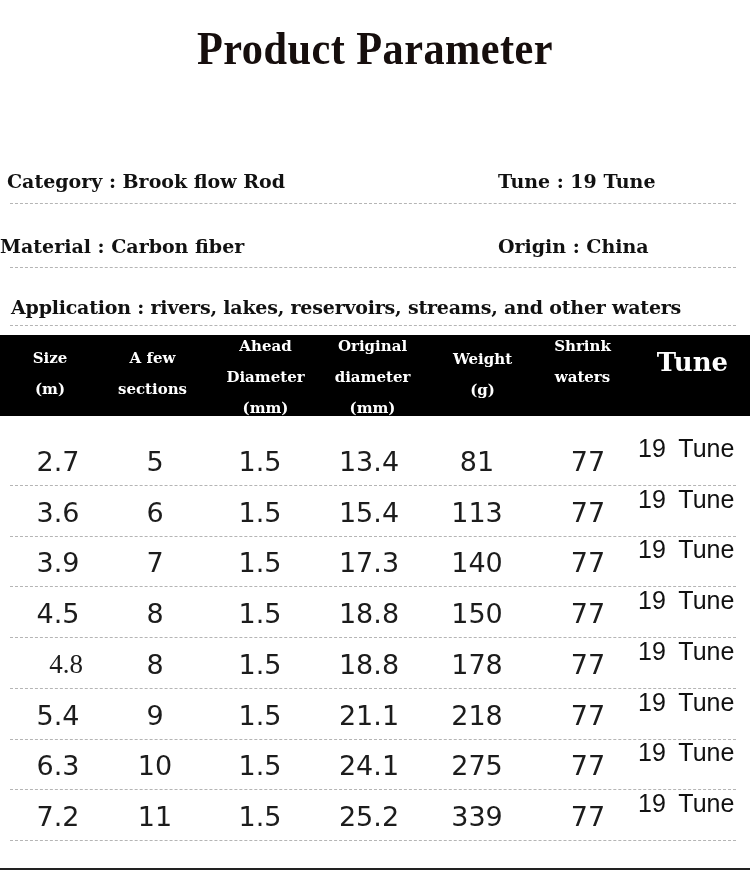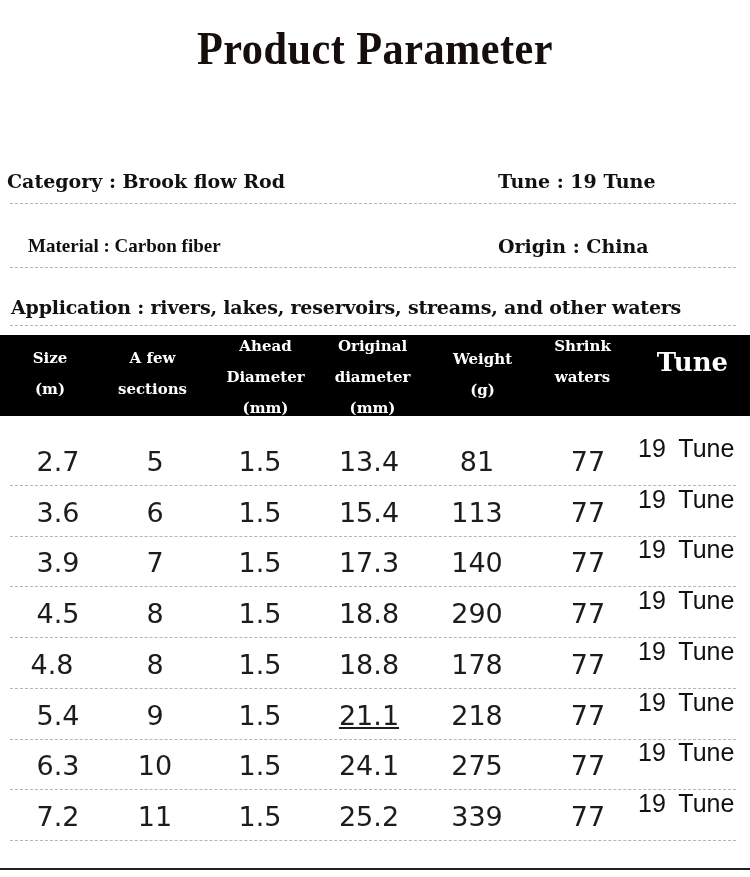--- a/index.html
+++ b/index.html
@@ -59,21 +59,21 @@
 <div class="title">Product Parameter</div>
 
 <div class="spec" style="left:7px; top:170px;">
   <span class="lbl">Category : </span><span class="val">Brook flow Rod</span>
 </div>
 <div class="spec" style="left:498px; top:170px;">
   <span class="lbl">Tune : </span><span class="val">19 Tune</span>
 </div>
 <div class="dash" style="left:10px; top:203px; width:726px;"></div>
 
-<div class="spec" style="left:28px; top:235px;font-family:Liberation Serif, serif;">
+<div class="spec" style="left:0; top:235px;">
   <span class="lbl">Material : </span><span class="val">Carbon fiber</span>
 </div>
 <div class="spec" style="left:498px; top:235px;">
   <span class="lbl">Origin : </span><span class="val">China</span>
 </div>
 <div class="dash" style="left:10px; top:267px; width:726px;"></div>
 
 <div class="spec" style="left:11px; top:296px; letter-spacing:-0.2px;">
   <span class="lbl">Application : </span><span class="val">rivers, lakes, reservoirs, streams, and other waters</span>
 </div>
@@ -140,40 +140,40 @@
       <div class="cell" style="left: 437px; width: 80px; text-align: center;">140</div>
       <div class="cell" style="left: 548px; width: 80px;">77</div>
       <div class="cell tune" style="left: 638px; width: 110px; top: -12px;">19 Tune</div>
     </div>
     <div class="dash" style="left: 10px; width: 726px; top: 586px;"></div>
     <div class="row" style="top: 600px;">
       <div class="cell" style="left: 18px; width: 80px;">4.5</div>
       <div class="cell" style="left: 115px; width: 80px;">8</div>
       <div class="cell" style="left: 220px; width: 80px;">1.5</div>
       <div class="cell" style="left: 328px; width: 82px;">18.8</div>
-      <div class="cell" style="left: 437px; width: 80px;">290</div>
+      <div class="cell" style="left: 437px; width: 80px;">150</div>
       <div class="cell" style="left: 548px; width: 80px;">77</div>
       <div class="cell tune" style="left: 638px; width: 110px; top: -12px;">19 Tune</div>
     </div>
     <div class="dash" style="left: 10px; width: 726px; top: 637px;"></div>
     <div class="row" style="top: 651px;">
-      <div class="cell" style="left: 12px; width: 80px;">4.8</div>
+      <div class="cell" style="left: 26px; width: 80px; font-family: Liberation Serif, serif;">4.8</div>
       <div class="cell" style="left: 115px; width: 80px;">8</div>
       <div class="cell" style="left: 220px; width: 80px;">1.5</div>
       <div class="cell" style="left: 328px; width: 82px;">18.8</div>
       <div class="cell" style="left: 437px; width: 80px;">178</div>
       <div class="cell" style="left: 548px; width: 80px;">77</div>
       <div class="cell tune" style="left: 638px; width: 110px; top: -12px;">19 Tune</div>
     </div>
     <div class="dash" style="left: 10px; width: 726px; top: 688px;"></div>
     <div class="row" style="top: 702px;">
       <div class="cell" style="left: 18px; width: 80px;">5.4</div>
       <div class="cell" style="left: 115px; width: 80px;">9</div>
       <div class="cell" style="left: 220px; width: 80px;">1.5</div>
-      <div class="cell" style="left: 328px; width: 82px; text-decoration: underline;">21.1</div>
+      <div class="cell" style="left: 328px; width: 82px;">21.1</div>
       <div class="cell" style="left: 437px; width: 80px;">218</div>
       <div class="cell" style="left: 548px; width: 80px;">77</div>
       <div class="cell tune" style="left: 638px; width: 110px; top: -12px;">19 Tune</div>
     </div>
     <div class="dash" style="left: 10px; width: 726px; top: 739px;"></div>
     <div class="row" style="top: 752px;">
       <div class="cell" style="left: 18px; width: 80px;">6.3</div>
       <div class="cell" style="left: 115px; width: 80px;">10</div>
       <div class="cell" style="left: 220px; width: 80px;">1.5</div>
       <div class="cell" style="left: 328px; width: 82px;">24.1</div>

